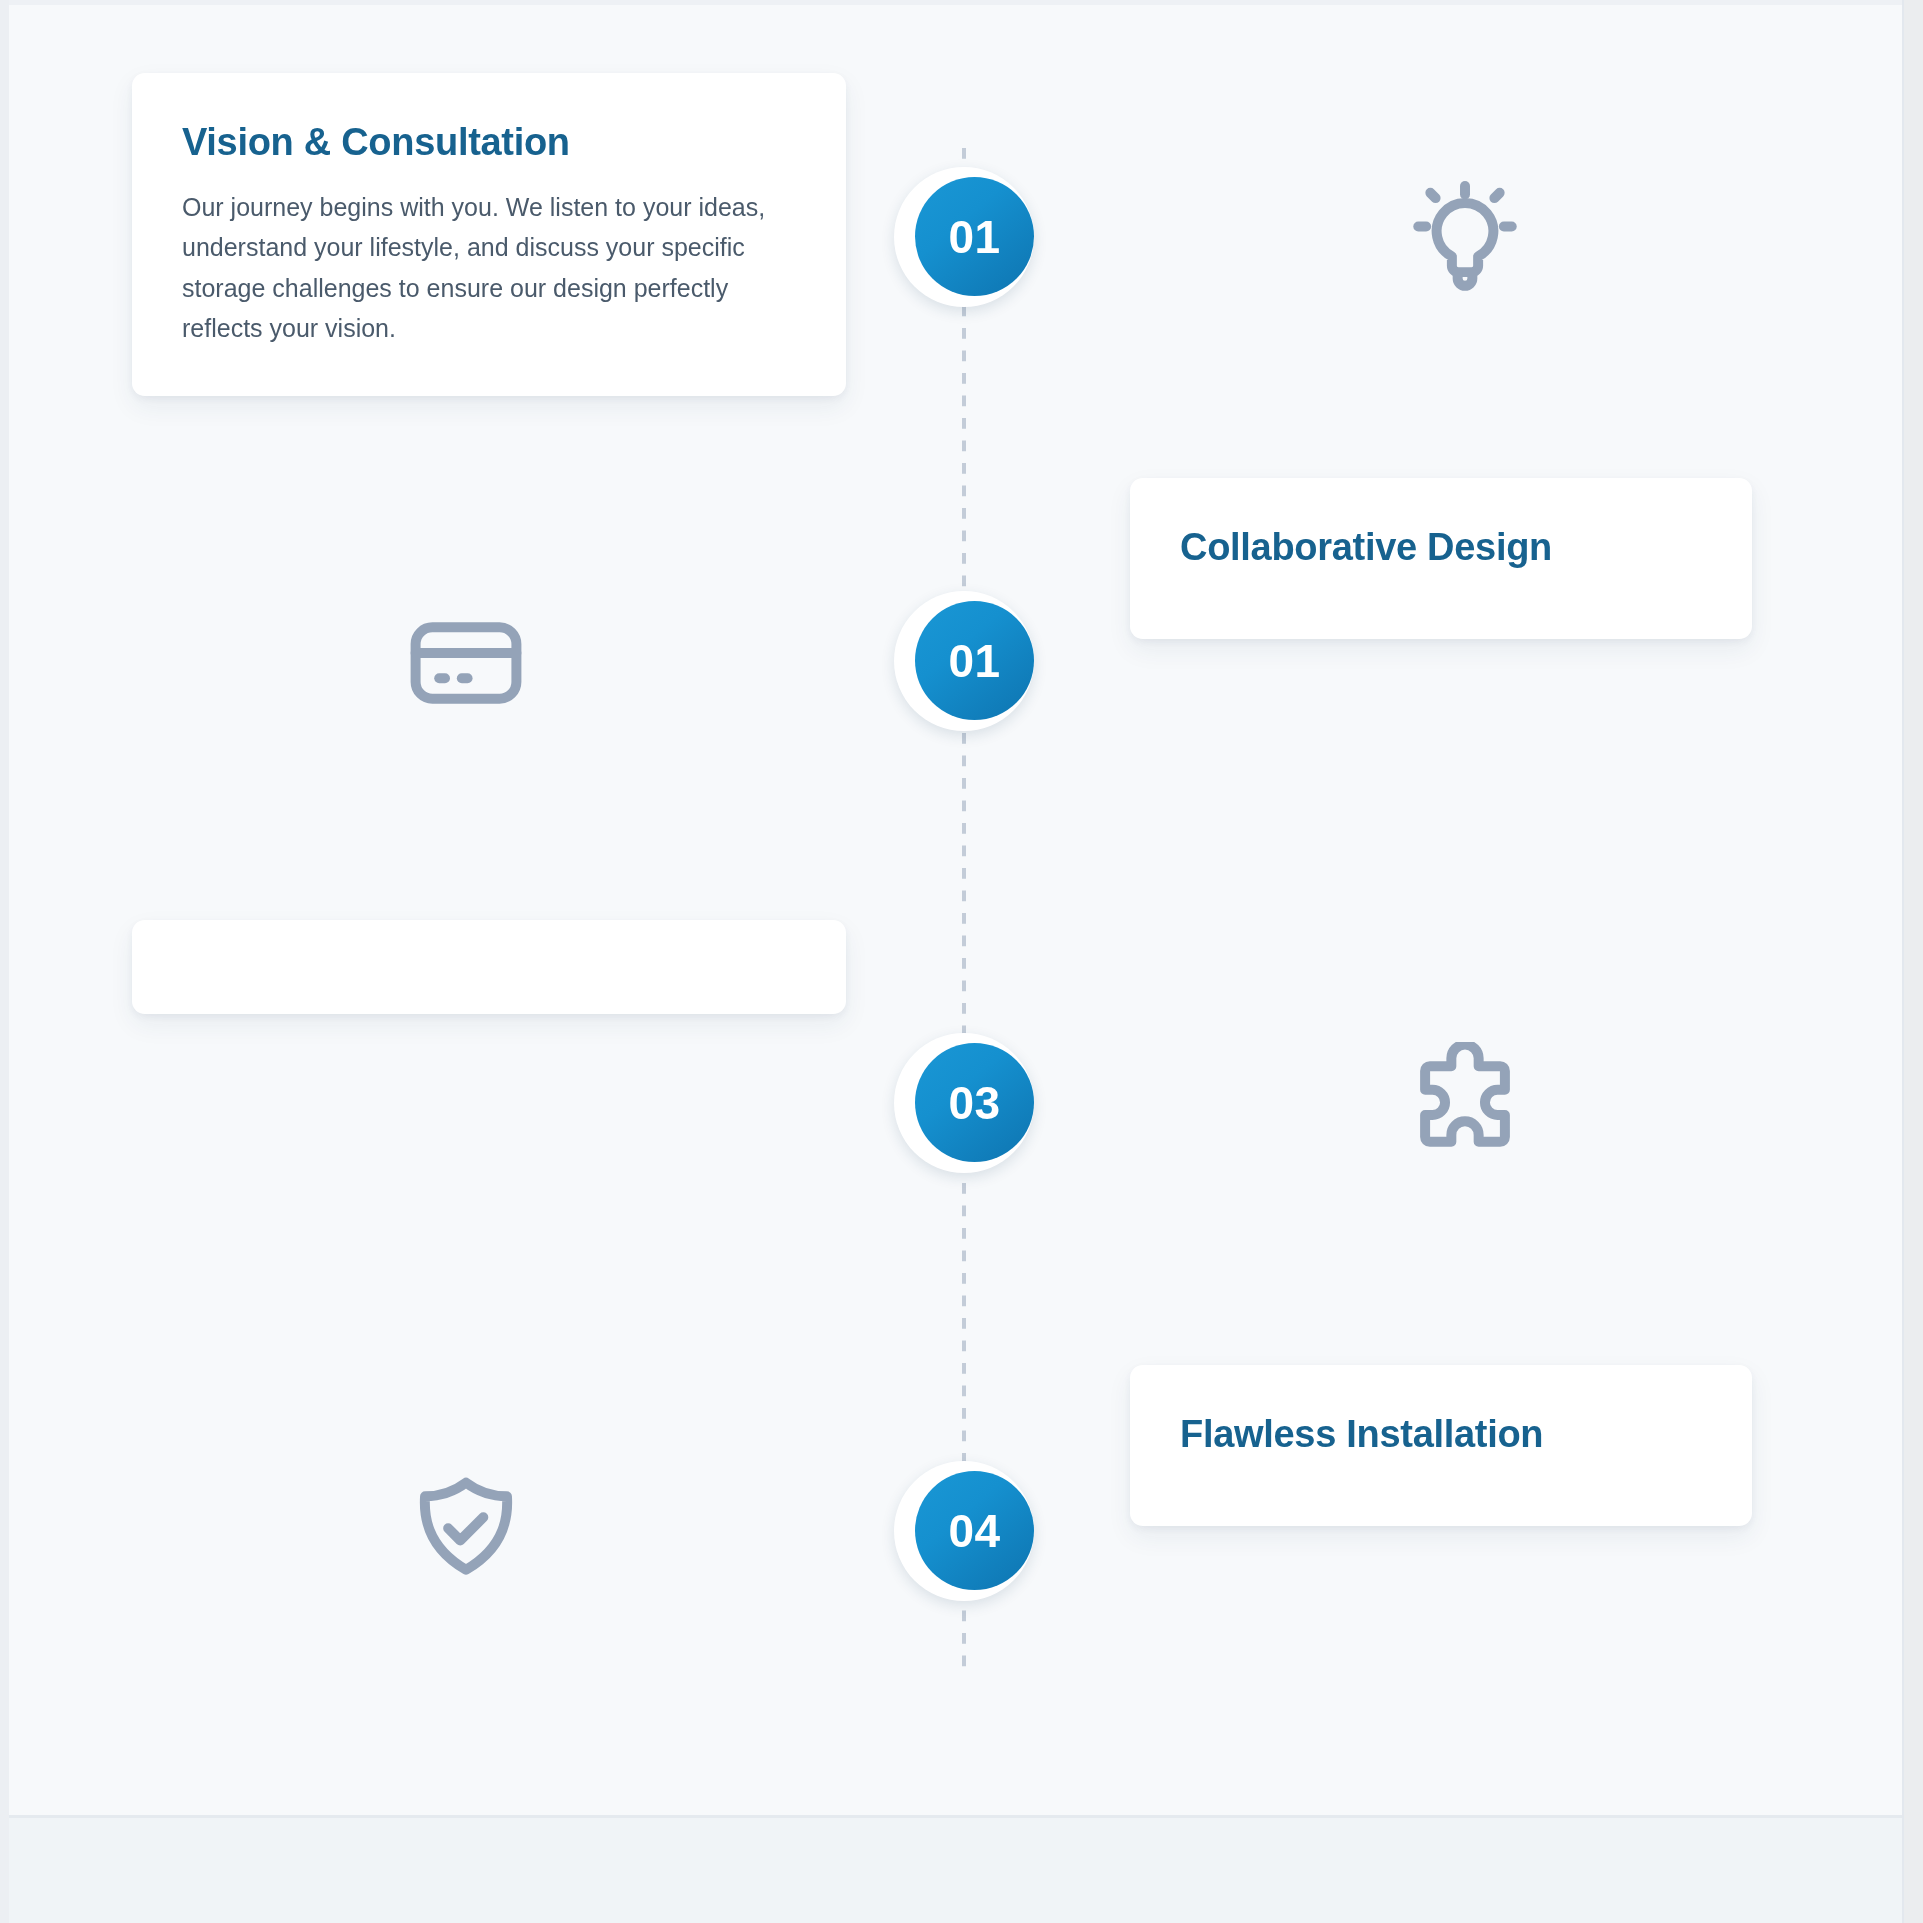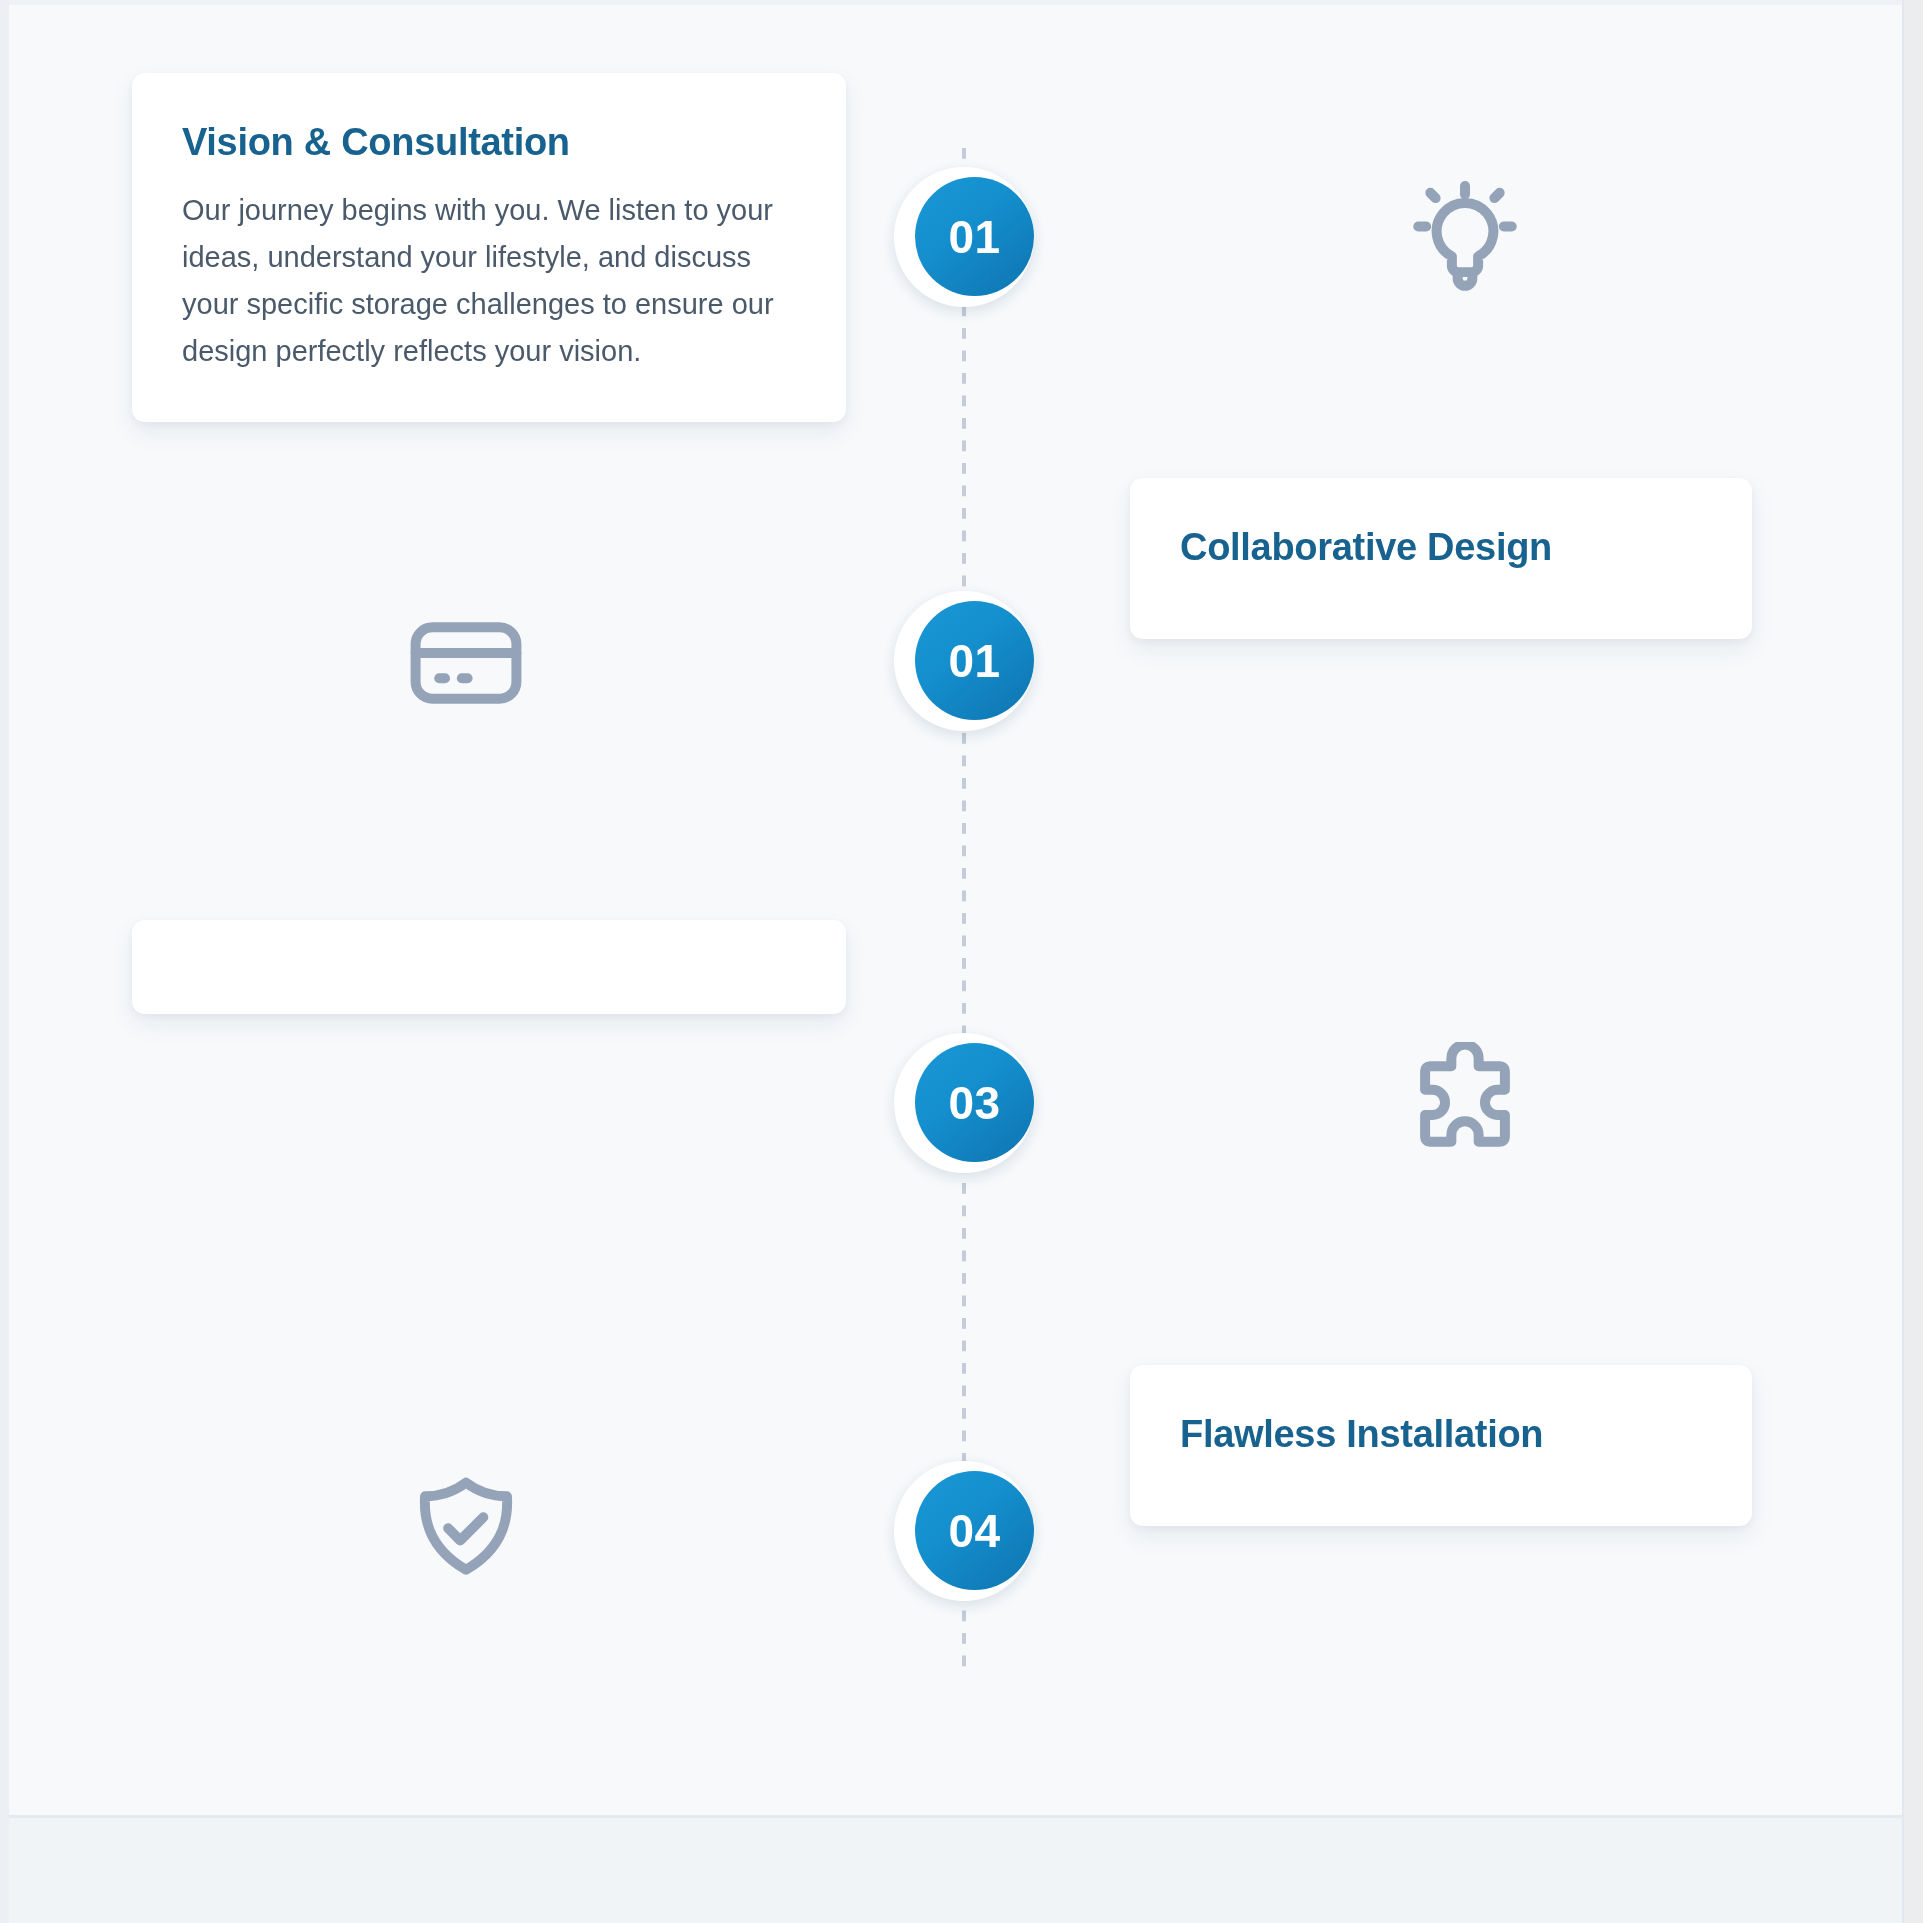--- a/index.html
+++ b/index.html
@@ -108,21 +108,21 @@
   .card-title {
     margin: 0 0 22.5px 0;
     font-size: 38px;
     line-height: 1.18;
     font-weight: bold;
     color: #17628f;
     letter-spacing: -0.3px;
   }
   .card-body {
     margin: 0;
-    font-size: 29px;
+    font-size: 25px;
     line-height: 1.62;
     color: #4a5a6b;
     font-weight: normal;
   }
 
   
   .marker {
     position: absolute;
     left: 885px;
     width: 140px;

